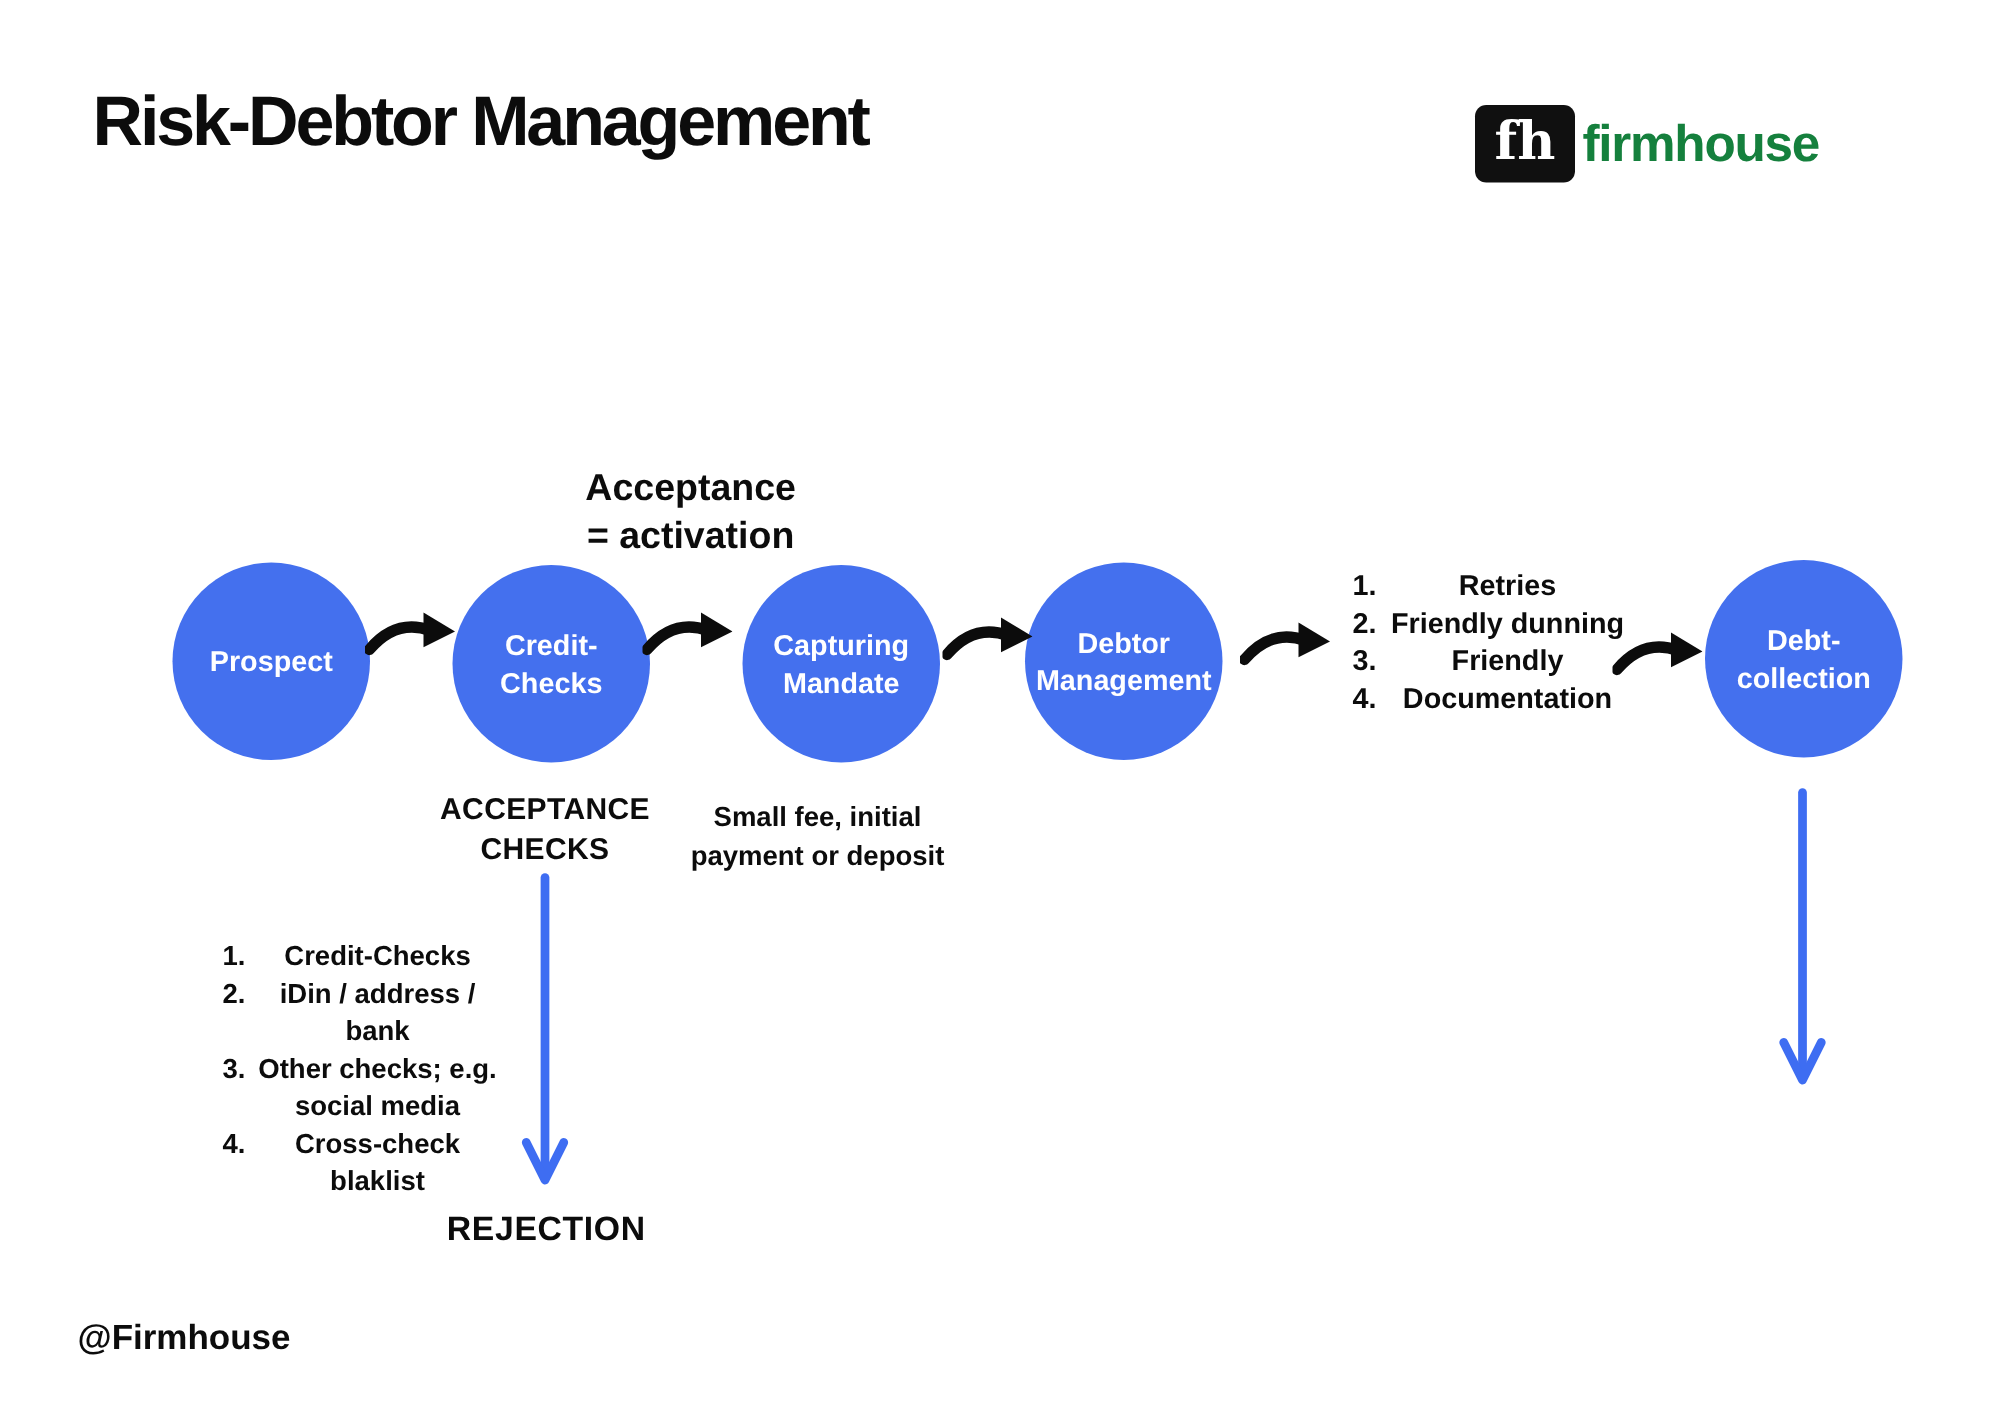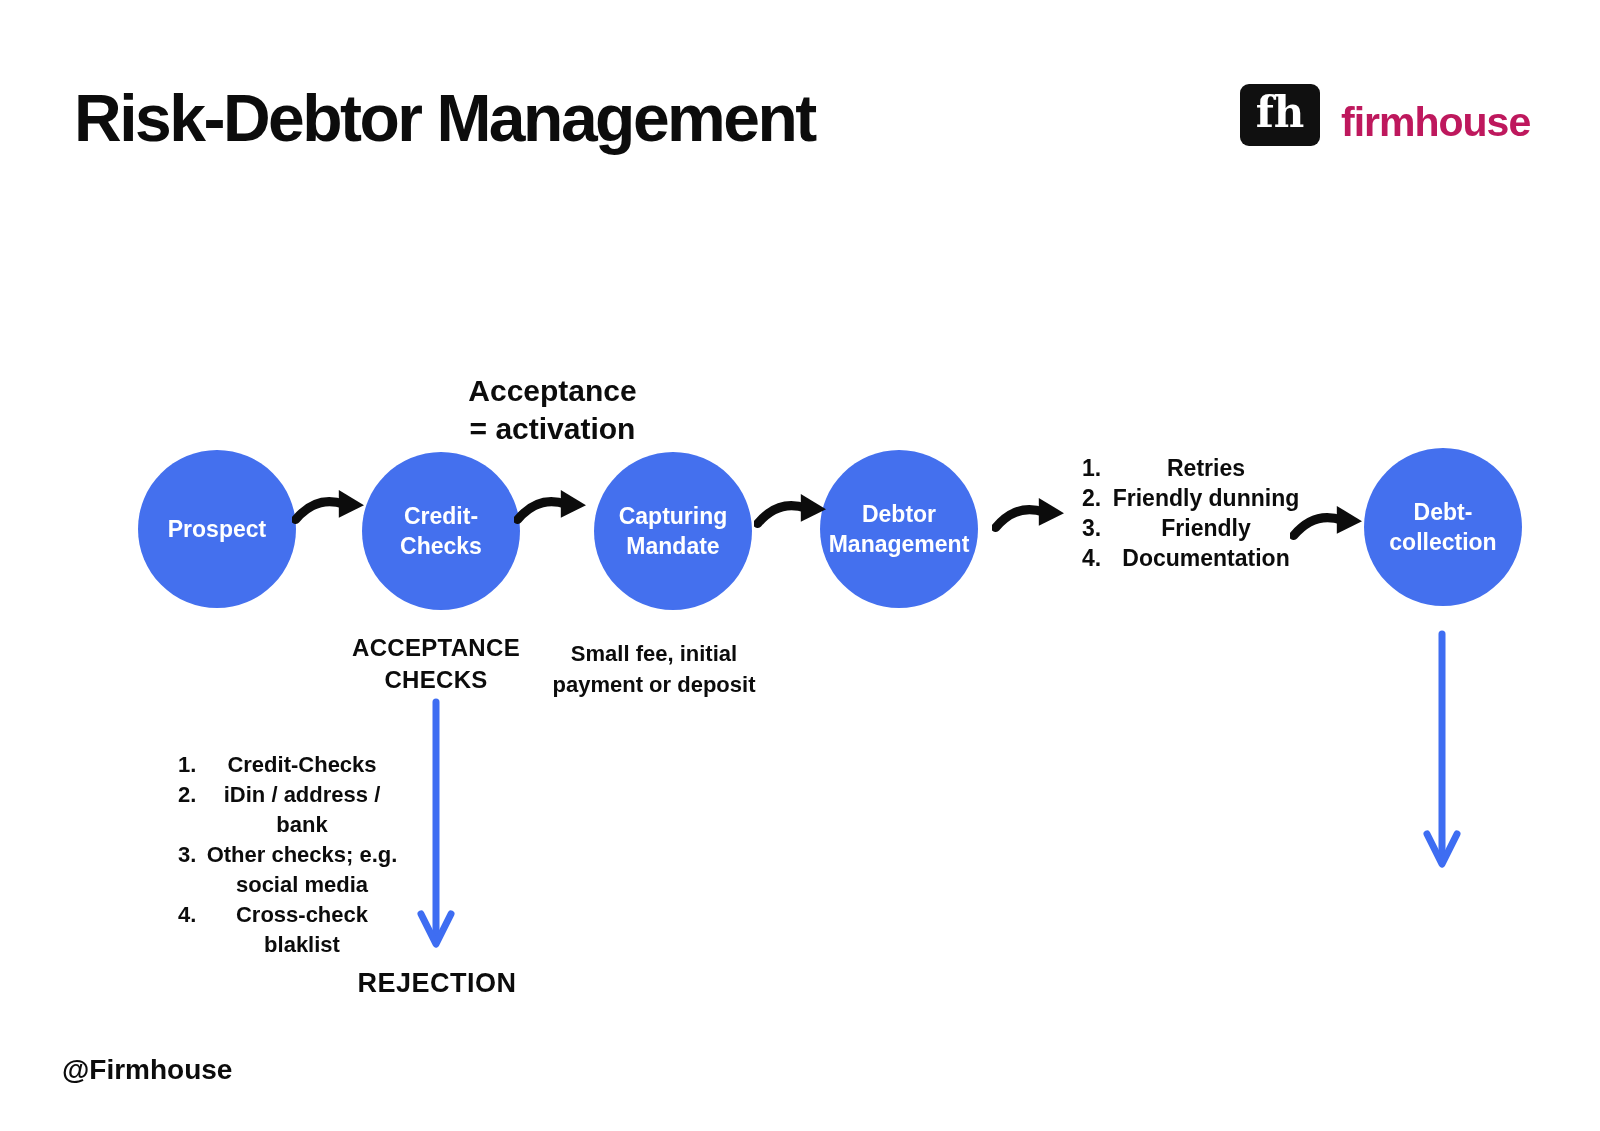--- a/index.html
+++ b/index.html
@@ -18,47 +18,46 @@
     position:relative;
     width:1600px;
     height:1131px;
     background:#ffffff;
     overflow:hidden;
   }
   
   .page-title{
     position:absolute;
     left:74px; top:64px;
-    font-size:66px;
+    font-size:56px;
     letter-spacing:-2.5px;
     white-space:nowrap;
     color:var(--ink);
-    margin-top:16px;
   }
   .logo{
     position:absolute;
-    left:1240px; top:84px;
-    display:flex; align-items:flex-end; gap:21px;
+    left:1180px; top:84px;
+    display:flex; align-items:center; gap:6px;
   }
   .logo-mark{
     width:80px; height:62px;
     background:#101010;
     border-radius:9px;
     display:flex; align-items:center; justify-content:center;
     color:#ffffff;
     font-family:"DejaVu Serif", serif;
     font-weight:bold;
     font-size:42px;
     line-height:1;
     padding-bottom:4px;
   }
   .logo-word{
     font-size:41px;
     letter-spacing:-1px;
-    color:#be185d;
+    color:#15803d;
   }
   
   .node{
     position:absolute;
     width:158px; height:158px;
     border-radius:50%;
     background:var(--node-blue);
     display:flex; flex-direction:column;
     align-items:center; justify-content:center;
     color:#ffffff;

